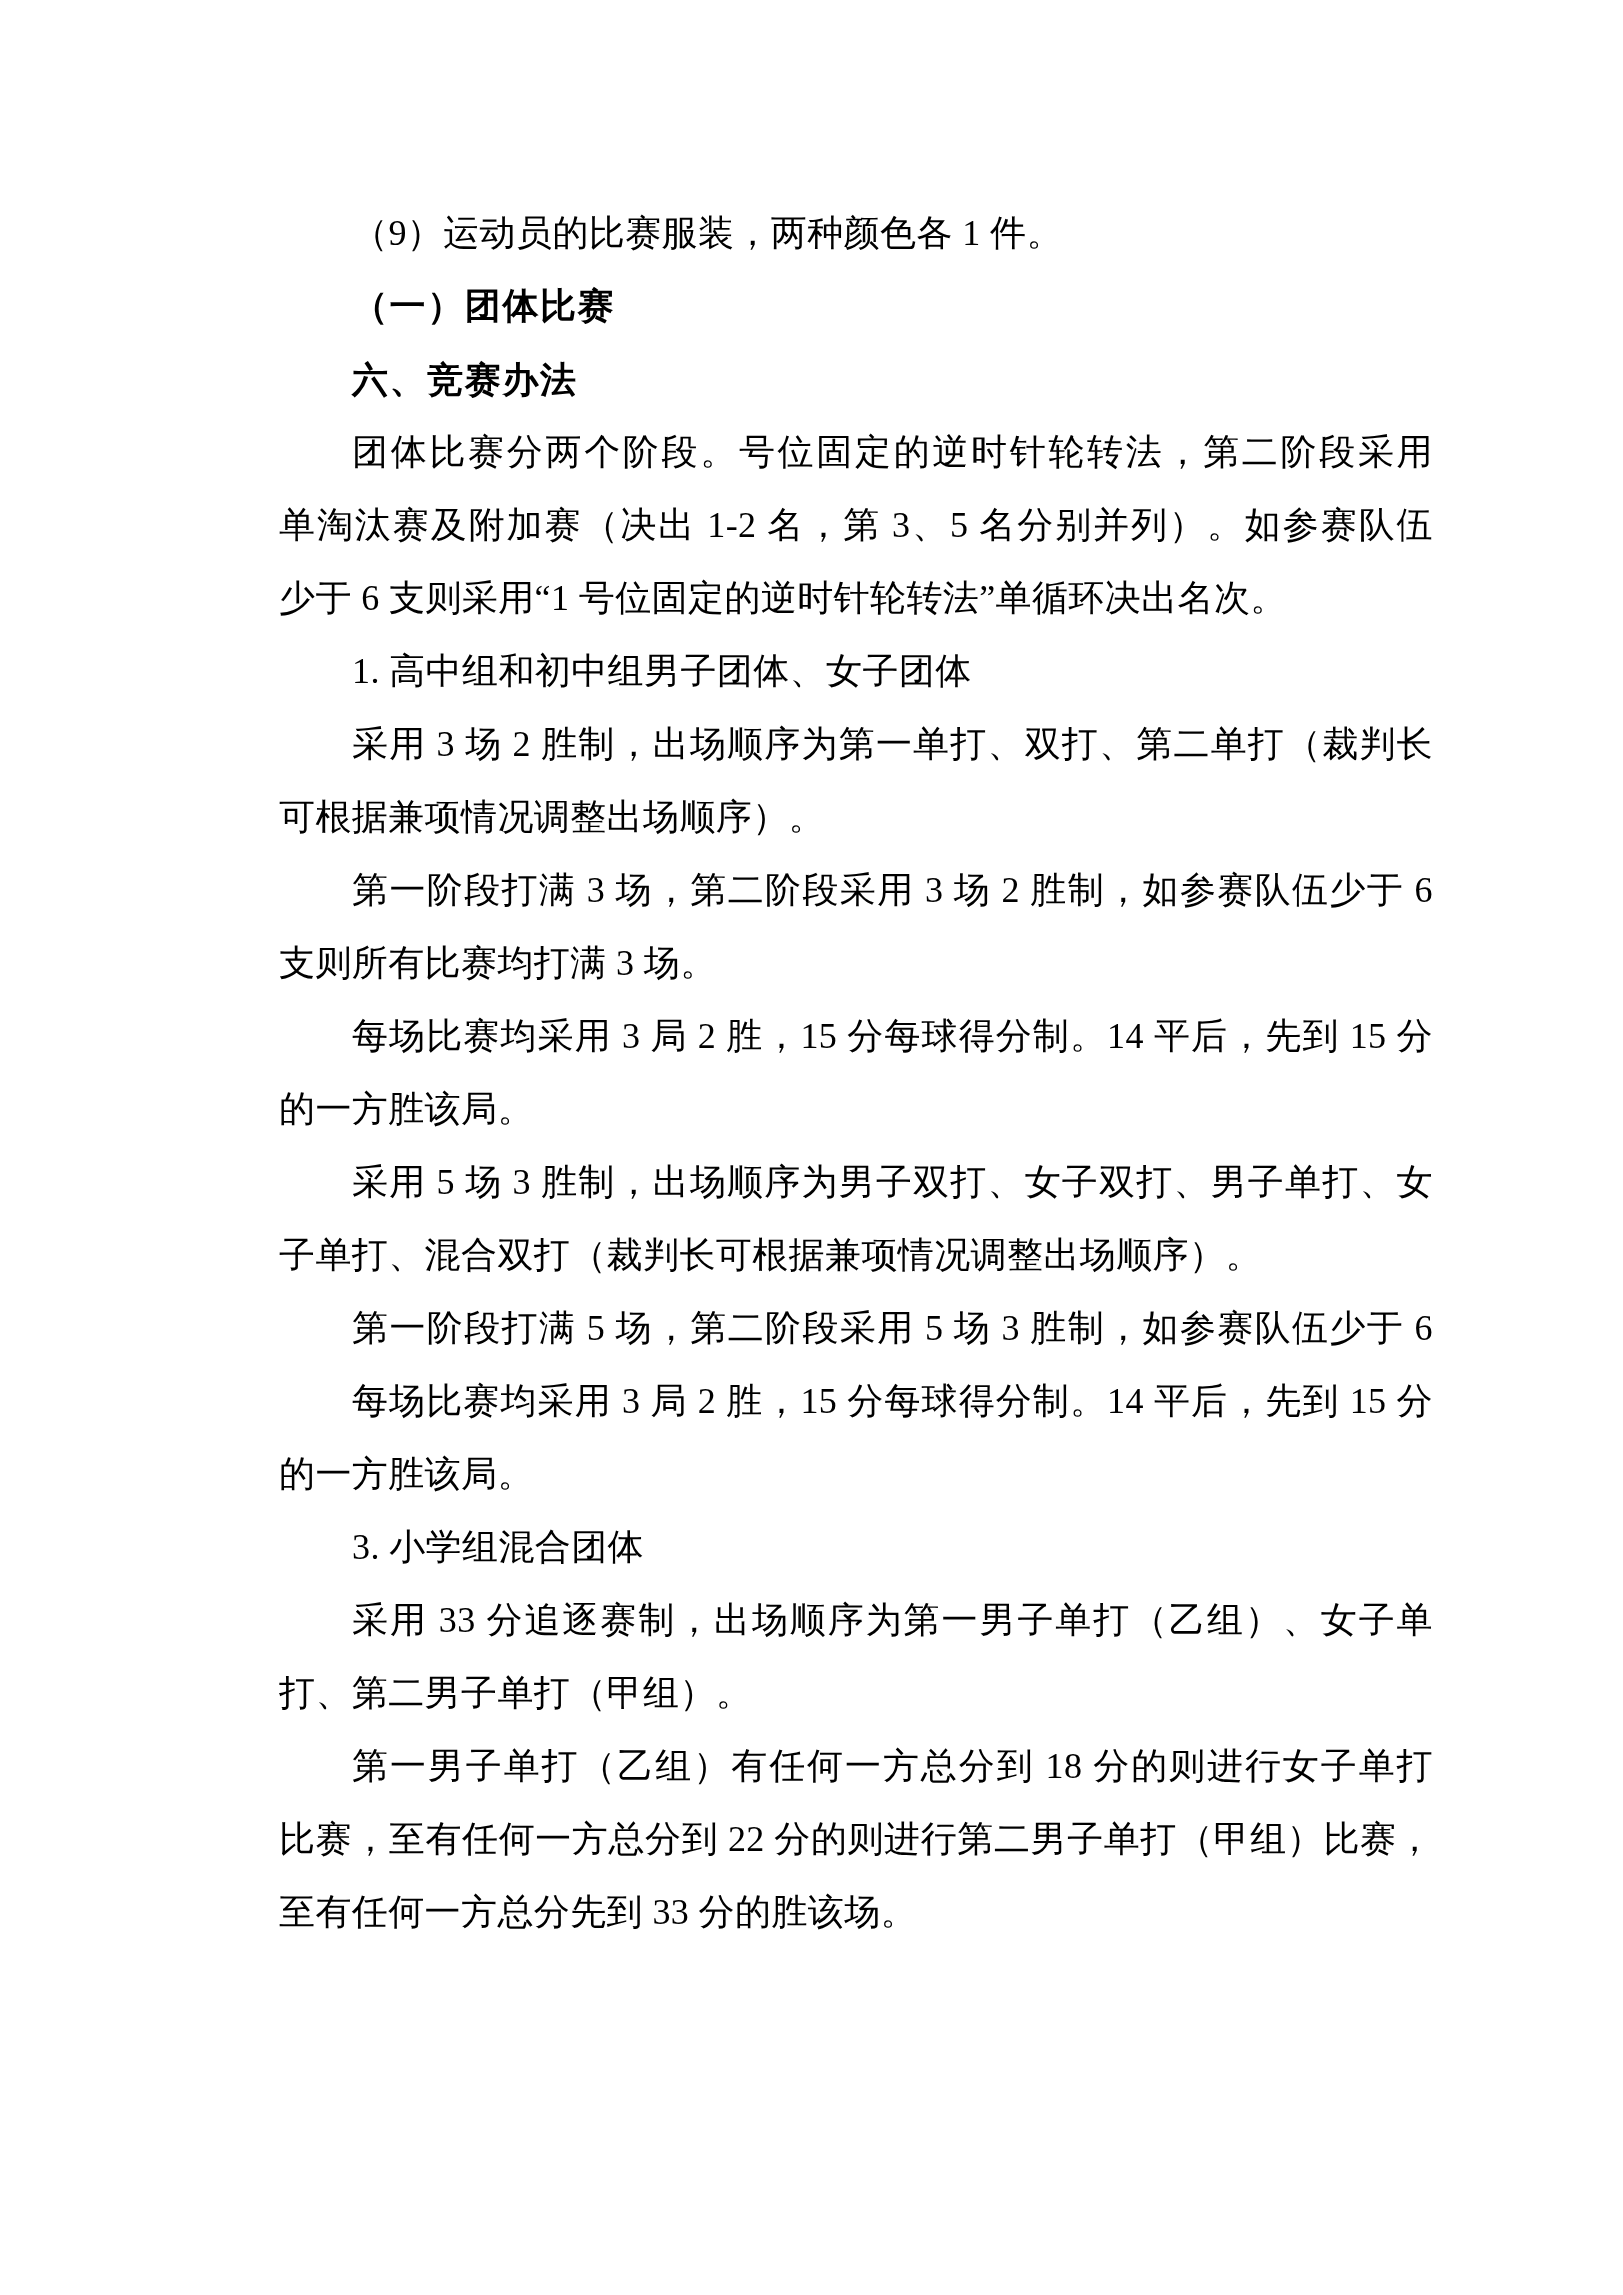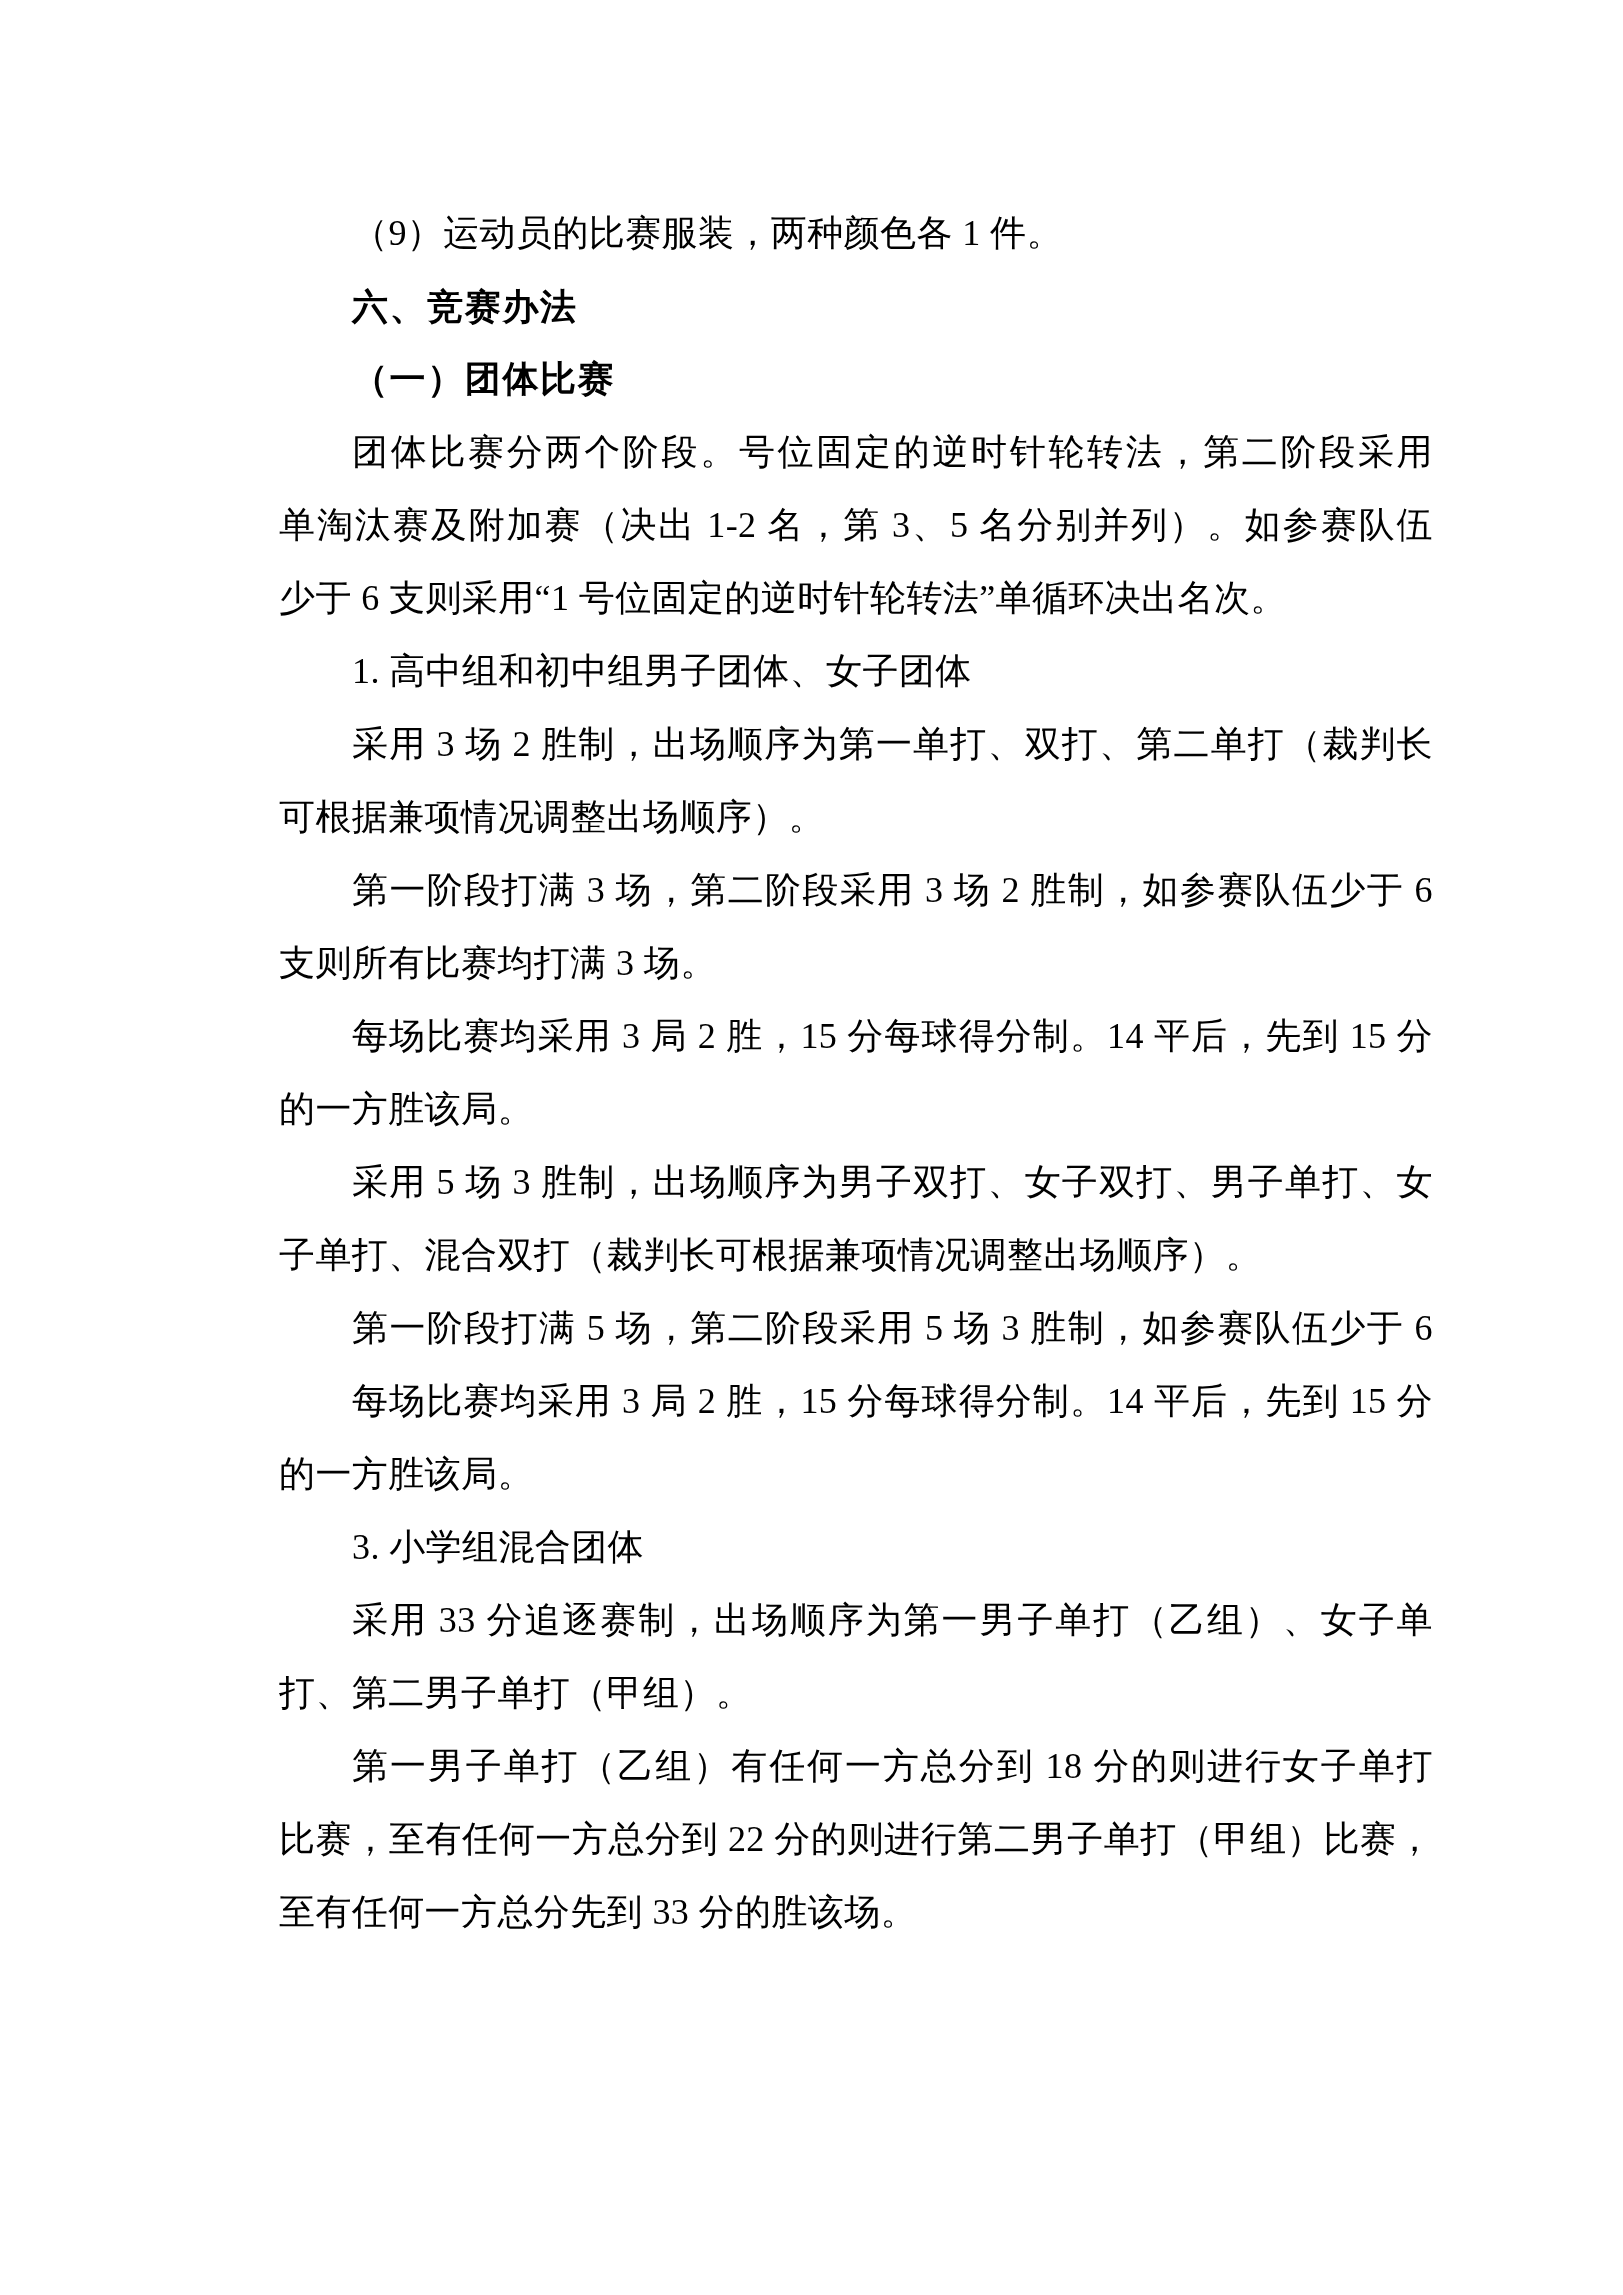--- a/index.html
+++ b/index.html
@@ -45,22 +45,22 @@
   .ln.h2 {
     font-weight: 700;
     letter-spacing: 1.6px;
   }
 </style>
 </head>
 <body>
 
 <div class="page">
   <div class="ln indent">（9）运动员的比赛服装，两种颜色各 1 件。</div>
+  <div class="ln h2 indent">（一）团体比赛</div>
   <div class="ln h1 indent">六、竞赛办法</div>
-  <div class="ln h2 indent">（一）团体比赛</div>
   <div class="ln indent fill">团体比赛分两个阶段。号位固定的逆时针轮转法，第二阶段采用</div>
   <div class="ln fill">单淘汰赛及附加赛（决出 1-2 名，第 3、5 名分别并列）。如参赛队伍</div>
   <div class="ln">少于 6 支则采用“1 号位固定的逆时针轮转法”单循环决出名次。</div>
   <div class="ln indent">1. 高中组和初中组男子团体、女子团体</div>
   <div class="ln indent fill">采用 3 场 2 胜制，出场顺序为第一单打、双打、第二单打（裁判长</div>
   <div class="ln">可根据兼项情况调整出场顺序）。</div>
   <div class="ln indent fill">第一阶段打满 3 场，第二阶段采用 3 场 2 胜制，如参赛队伍少于 6</div>
   <div class="ln">支则所有比赛均打满 3 场。</div>
   <div class="ln indent fill">每场比赛均采用 3 局 2 胜，15 分每球得分制。14 平后，先到 15 分</div>
   <div class="ln">的一方胜该局。</div>

